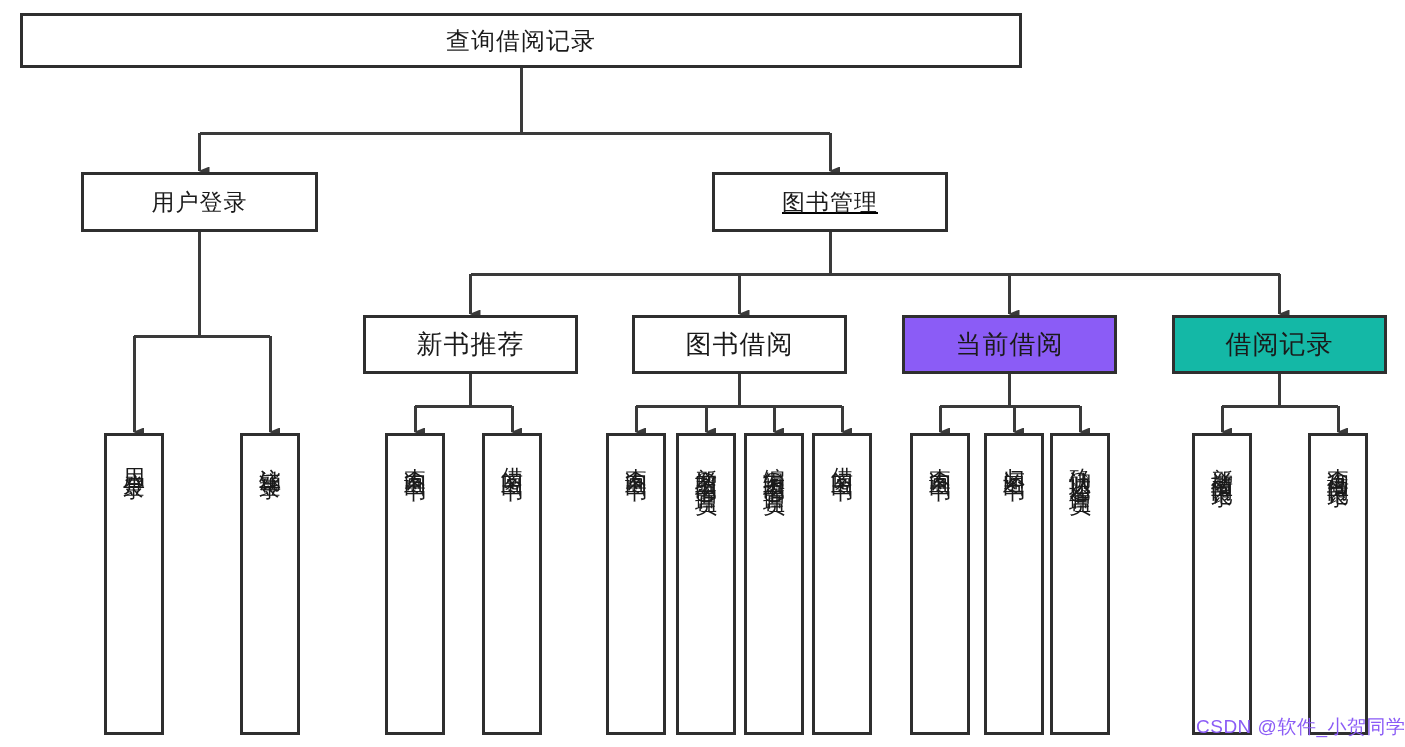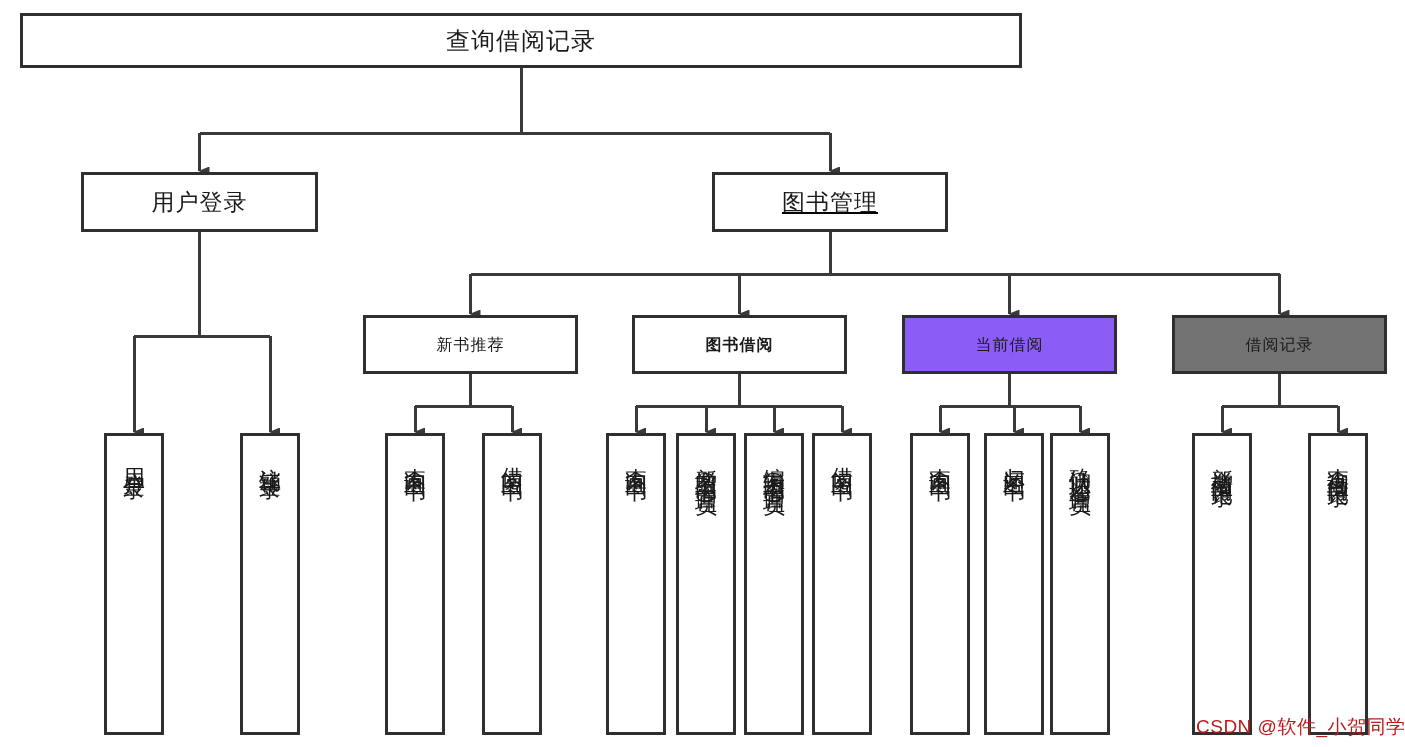--- a/index.html
+++ b/index.html
@@ -22,21 +22,21 @@
   .node-label{
     color:#1a1a1a;
     font-size:23px;
     line-height:1.25;
     letter-spacing:1px;
     white-space:nowrap;
     user-select:none;
   }
   .node-box.level-0 .node-label{font-size:24px;}
   .node-box.level-1 .node-label{font-size:23px;}
-  .node-box.level-2 .node-label{font-size:16px;text-align:right;}
+  .node-box.level-2 .node-label{font-size:26px;text-align:right;}
 
   
   .node-box.leaf{
     align-items:flex-start;
     justify-content:center;
     padding-top:14px;
   }
   .node-box.leaf .node-label{
     writing-mode:vertical-rl;
     text-orientation:upright;
@@ -108,27 +108,27 @@
     </div>
     <div class="node-box level-1" style="left: 81px; top: 172px; width: 237px; height: 60px; border-color: rgb(47, 47, 47); background: rgb(255, 255, 255);">
       <span class="node-label" style="color: rgb(26, 26, 26);">用户登录</span>
     </div>
     <div class="node-box level-1" style="left: 712px; top: 172px; width: 236px; height: 60px; border-color: rgb(47, 47, 47); background: rgb(255, 255, 255); text-decoration: underline;">
       <span class="node-label" style="color: rgb(26, 26, 26);">图书管理</span>
     </div>
     <div class="node-box level-2" style="left: 363px; top: 315px; width: 215px; height: 59px; border-color: rgb(47, 47, 47); background: rgb(255, 255, 255);">
       <span class="node-label" style="color: rgb(26, 26, 26);">新书推荐</span>
     </div>
-    <div class="node-box level-2" style="left: 632px; top: 315px; width: 215px; height: 59px; border-color: rgb(47, 47, 47); background: rgb(255, 255, 255); font-weight: bold;">
+    <div class="node-box level-2" style="left: 632px; top: 315px; width: 215px; height: 59px; border-color: rgb(47, 47, 47); background: rgb(255, 255, 255);">
       <span class="node-label" style="color: rgb(26, 26, 26);">图书借阅</span>
     </div>
     <div class="node-box level-2" style="left: 902px; top: 315px; width: 215px; height: 59px; border-color: rgb(47, 47, 47); background: #8b5cf6;">
       <span class="node-label" style="color: rgb(26, 26, 26);">当前借阅</span>
     </div>
-    <div class="node-box level-2" style="left: 1172px; top: 315px; width: 215px; height: 59px; border-color: rgb(47, 47, 47); background: #737373;">
+    <div class="node-box level-2" style="left: 1172px; top: 315px; width: 215px; height: 59px; border-color: rgb(47, 47, 47); background: #14b8a6;">
       <span class="node-label" style="color: rgb(26, 26, 26);">借阅记录</span>
     </div>
     <div class="node-box level-3 leaf" style="left: 104px; top: 433px; width: 60px; height: 302px; border-color: rgb(47, 47, 47); background: rgb(255, 255, 255);">
       <span class="node-label" style="color: rgb(26, 26, 26);">用户登录</span>
     </div>
     <div class="node-box level-3 leaf" style="left: 240px; top: 433px; width: 60px; height: 302px; border-color: rgb(47, 47, 47); background: rgb(255, 255, 255);">
       <span class="node-label" style="color: rgb(26, 26, 26);">注销登录</span>
     </div>
     <div class="node-box level-3 leaf" style="left: 385px; top: 433px; width: 60px; height: 302px; border-color: rgb(47, 47, 47); background: rgb(255, 255, 255);">
       <span class="node-label" style="color: rgb(26, 26, 26);">查询图书</span>
@@ -158,13 +158,13 @@
       <span class="node-label" style="color: rgb(26, 26, 26);">确认归还（管理员）</span>
     </div>
     <div class="node-box level-3 leaf" style="left: 1192px; top: 433px; width: 60px; height: 302px; border-color: rgb(47, 47, 47); background: rgb(255, 255, 255);">
       <span class="node-label" style="color: rgb(26, 26, 26);">新增借阅记录</span>
     </div>
     <div class="node-box level-3 leaf" style="left: 1308px; top: 433px; width: 60px; height: 302px; border-color: rgb(47, 47, 47); background: rgb(255, 255, 255);">
       <span class="node-label" style="color: rgb(26, 26, 26);">查询借阅记录</span>
     </div>
   </div>
 
-<div class="watermark" style="left: 1196px; top: 714px; color: #b91c1c;">CSDN @软件_小贺同学</div>
+<div class="watermark" style="left: 1196px; top: 714px; color: #8b5cf6;">CSDN @软件_小贺同学</div>
 
 </body></html>

